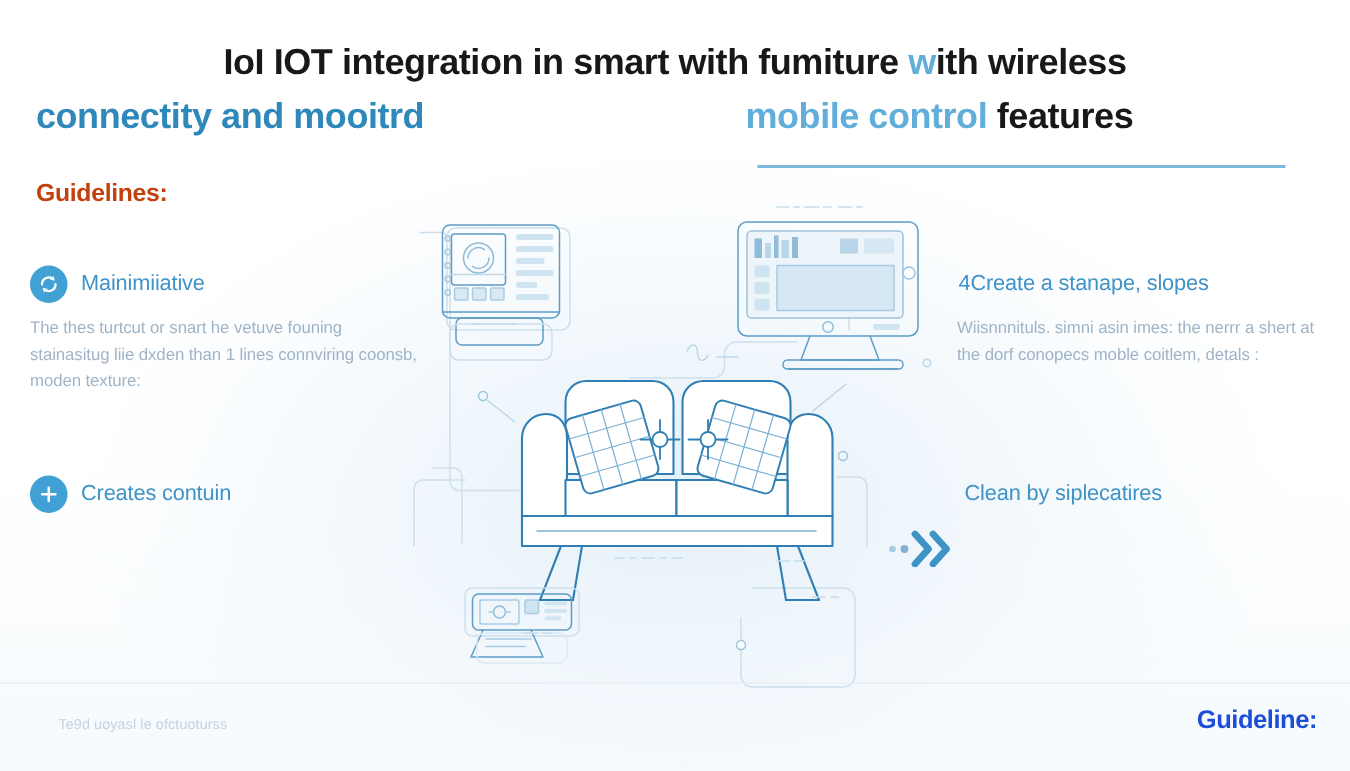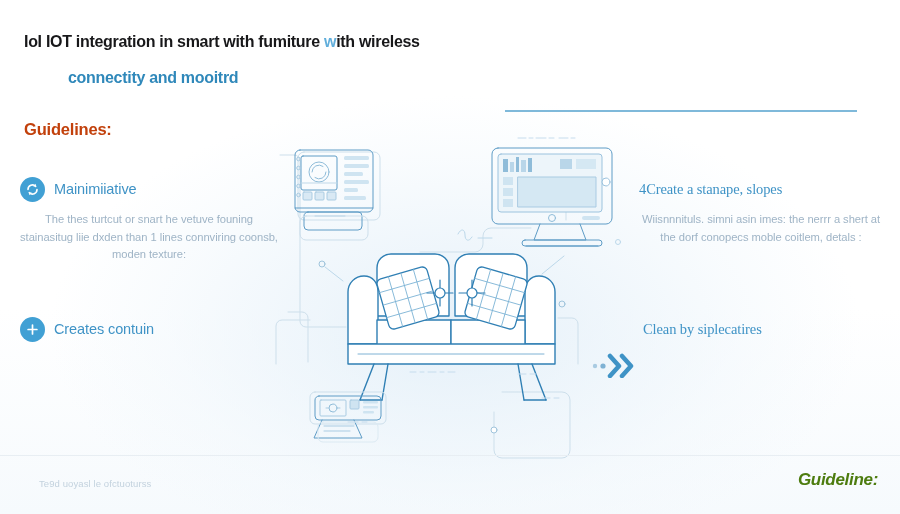--- a/index.html
+++ b/index.html
@@ -31,31 +31,31 @@
   }
 
   
   #header {
     position: absolute;
     left: 24px;
     top: 24px;
     width: 852px;
   }
   .title-line {
-    font-size: 16px;
+    font-size: 24px;
     font-weight: bold;
     letter-spacing: -0.3px;
     line-height: 36px;
     white-space: nowrap;
     color: #18181a;
+    text-align: center;
   }
   .title-line-2 {
     position: relative;
     height: 36px;
-    margin-left: 44px;
   }
   .t-blue  { color: #2f88ba; }
   .t-blue-l{ color: #61aedb; }
   .t-dark  { color: #18181a; }
 
   .title-seg-left {
     position: absolute;
     left: 0;
     top: 0;
   }
@@ -78,21 +78,21 @@
     position: absolute;
     left: 24px;
     top: 120px;
     font-size: 16.5px;
     font-weight: 600;
     color: #c2410c;
     letter-spacing: -0.2px;
   }
 
   
-  .block { position: absolute; width: 258px; text-align: center; }
+  .block { position: absolute; width: 258px; }
   #block-tl { left: 20px;  top: 176px; }
   #block-bl { left: 20px;  top: 316px; }
   #block-tr { left: 638px; top: 176px; width: 246px; }
   #block-br { left: 642px; top: 316px; width: 252px; }
 
   .block-head {
     display: flex;
     align-items: center;
     gap: 9px;
     height: 26px;
@@ -115,21 +115,21 @@
     white-space: nowrap;
   }
   .block-body {
     margin-top: 9px;
     font-size: 11.2px;
     line-height: 17.5px;
     color: #9fb4c6;
     letter-spacing: -0.05px;
     filter: blur(0.35px);
   }
-  #block-tr .blk-title, #block-br .blk-title { margin-left: 1px; font-family: Liberation Serif, serif; }
+  #block-tr .blk-title, #block-br .blk-title { margin-left: 1px; }
 
   
   #illo {
     position: absolute;
     left: 270px;
     top: 130px;
     width: 370px;
     height: 330px;
   }
   #illo svg { display: block; }
@@ -151,23 +151,22 @@
     color: #c3d2de;
     letter-spacing: 0.1px;
     filter: blur(0.3px);
   }
   #footer-brand {
     position: absolute;
     right: 22px;
     top: 470px;
     font-size: 17px;
     font-weight: bold;
-    color: #4d7c0f;
+    color: #1d4ed8;
     letter-spacing: -0.3px;
-    font-style: italic;
   }
 
   
   #arrow-chevrons {
     position: absolute;
     left: 592px;
     top: 352px;
     width: 44px;
     height: 26px;
   }
@@ -178,20 +177,21 @@
 <div id="page">
 
   <div id="bg-wash"></div>
 
   <div id="header">
     <div class="title-line">
       <span class="t-dark">IoI IOT integration in smart with fumiture </span><span class="t-blue-l">w</span><span class="t-dark">ith wireless</span>
     </div>
     <div class="title-line title-line-2">
       <span class="title-seg-left t-blue">connectity and mooitrd</span>
+      <span class="title-seg-right"><span class="t-blue-l">mobile control </span><span class="t-dark">features</span></span>
     </div>
   </div>
 
   <div id="title-rule"></div>
 
   <div id="guidelines-label">Guidelines:</div>
 
   <div class="block" id="block-tl">
     <div class="block-head">
       <span class="blk-icon">

